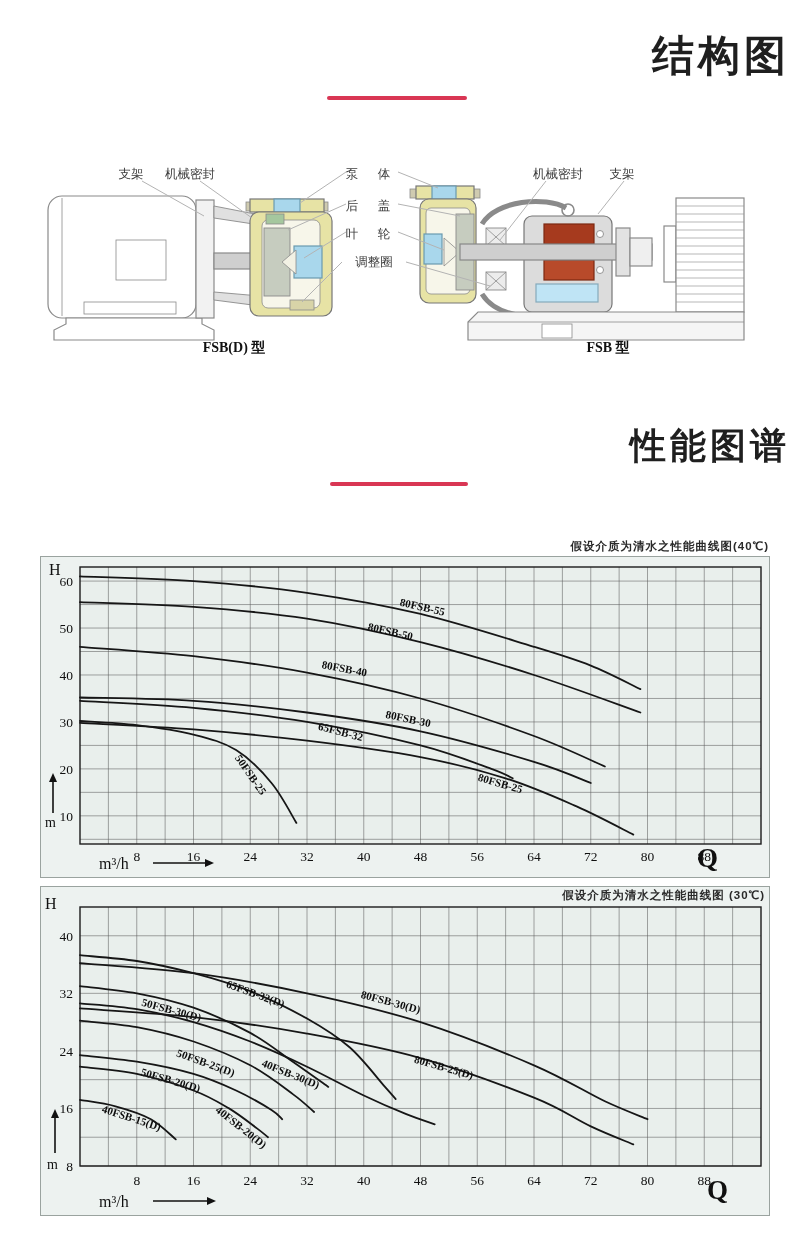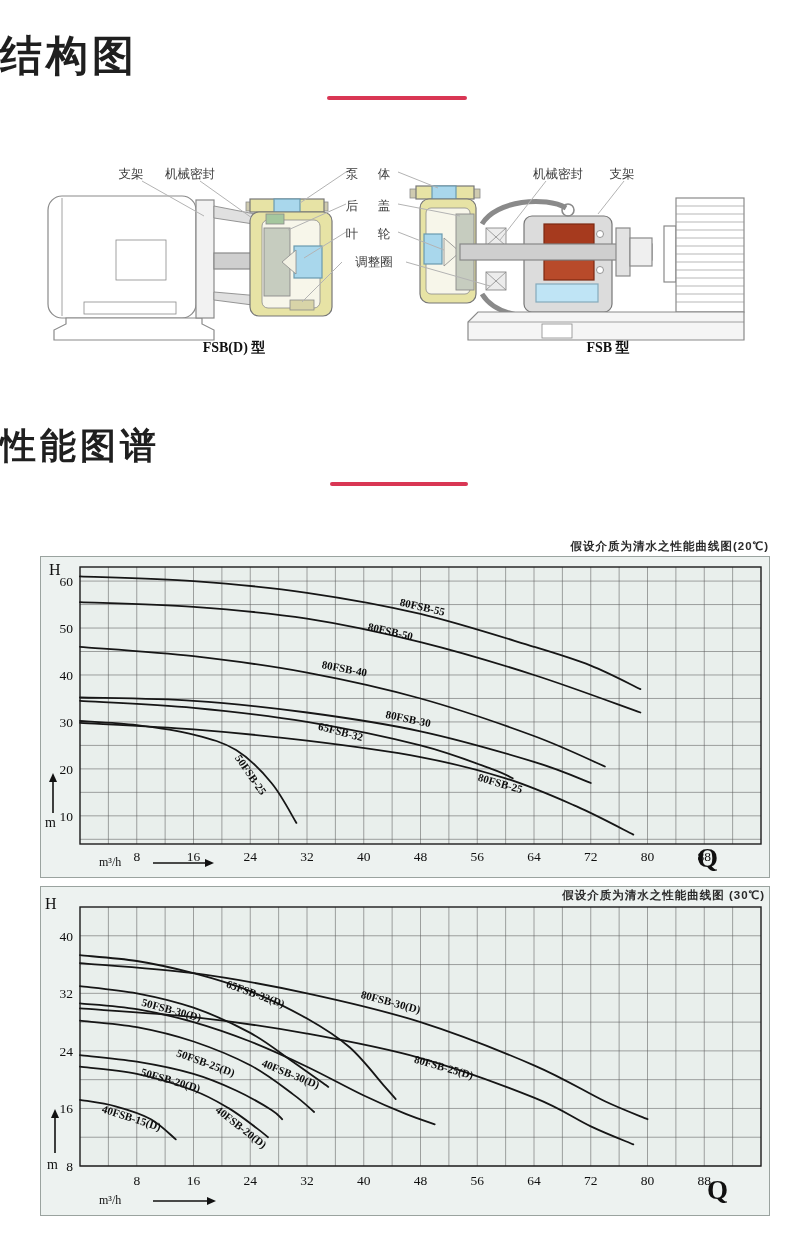--- a/index.html
+++ b/index.html
@@ -1,32 +1,32 @@
 <!DOCTYPE html>
 <html><head>
 <meta charset="utf-8">
 <style>
   html,body{margin:0;padding:0;background:#ffffff;}
   body{width:790px;height:1256px;position:relative;overflow:hidden;
        font-family:"Liberation Sans",sans-serif;}
-  .sec-title{position:absolute;left:0;width:790px;text-align:left;
+  .sec-title{position:absolute;left:0;width:790px;text-align:right;
        font-size:42px;font-weight:bold;color:#1f1f1f;letter-spacing:4px;}
   .underline{position:absolute;height:4px;background:#d93654;border-radius:2px;}
   .diagram-svg{position:absolute;left:0;top:0;}
   .chart{position:absolute;left:40px;width:730px;background:#edf2f0;
        border:1px solid #9aa39f;box-sizing:border-box;}
   .chart svg{position:absolute;left:0;top:0;overflow:visible;}
   .chart-header{position:absolute;font-size:11.5px;font-weight:bold;color:#2a2a2a;
        white-space:nowrap;letter-spacing:1px;}
   .chart-legend{position:absolute;font-size:13.5px;font-weight:bold;color:#111;
        letter-spacing:2px;white-space:nowrap;}
   .ov{position:absolute;font-family:"Liberation Serif",serif;color:#101010;white-space:nowrap;}
   .h-sym{font-size:16px;}
   .m-sym{font-size:14px;}
-  .xu-sym{font-size:12px;}
+  .xu-sym{font-size:16px;}
   .q-sym{font-size:27px;font-weight:bold;}
   .tick{font-family:"Liberation Serif",serif;font-size:13.5px;fill:#101010;}
   .curve-label{font-family:"Liberation Serif",serif;font-size:11px;font-weight:bold;fill:#0d0d0d;}
   .diag-label{font-family:"Liberation Sans",sans-serif;font-size:12.5px;fill:#3c3c3c;}
   .diag-caption{font-family:"Liberation Serif",serif;font-size:14px;font-weight:bold;fill:#111;}
 </style>
 </head>
 <body>
 
 <div class="sec-title" style="top:28px;">结构图</div>
@@ -117,21 +117,21 @@
     <text class="diag-label" x="622" y="178">支架</text>
     <text class="diag-caption" x="234" y="352">FSB(D) 型</text>
     <text class="diag-caption" x="608" y="352">FSB 型</text>
   </g>
 </svg>
 
 <div class="sec-title" style="top:422px;font-size:36px;">性能图谱</div>
 <div class="underline" style="left:330px;top:482px;width:138px;"></div>
 
 <div class="chart" style="top:556px;height:322px;">
-  <div class="chart-header" style="top:-18px;right:0px;">假设介质为清水之性能曲线图(20℃)</div>
+  <div class="chart-header" style="top:-18px;right:0px;">假设介质为清水之性能曲线图(40℃)</div>
   <div class="chart-legend" style="left:600px;top:31px;">FSB离心泵</div>
   <div class="ov h-sym" style="left:8px;top:4px;">H</div>
   <div class="ov m-sym" style="left:4px;top:258px;">m</div>
   <div class="ov xu-sym" style="left:58px;top:298px;">m³/h</div>
   <div class="ov q-sym" style="left:656px;top:286px;">Q</div>
   <svg id="chart-svg-1" width="730" height="322" viewBox="0 0 730 322">
       <rect x="39" y="10" width="681" height="277" fill="#e9efec"></rect>
       <line x1="67.375" y1="10" x2="67.375" y2="287" stroke="#5c5c5c" stroke-width="0.55"></line>
       <line x1="95.75" y1="10" x2="95.75" y2="287" stroke="#5c5c5c" stroke-width="0.55"></line>
       <line x1="124.125" y1="10" x2="124.125" y2="287" stroke="#5c5c5c" stroke-width="0.55"></line>

